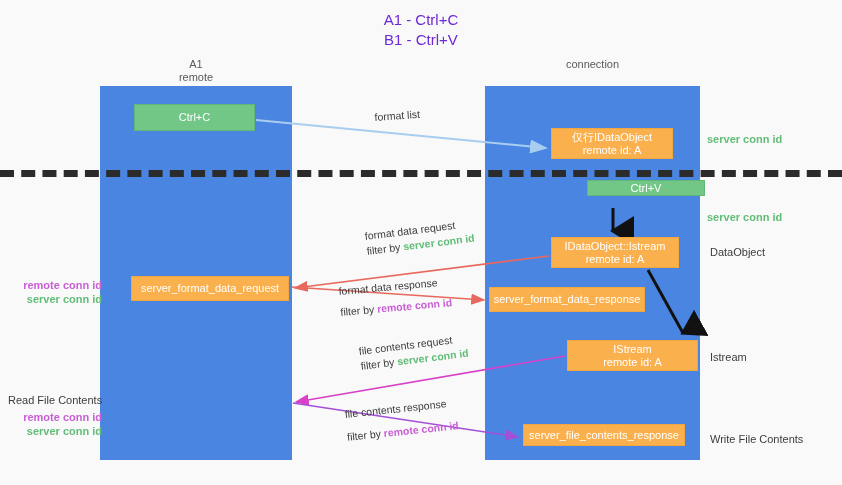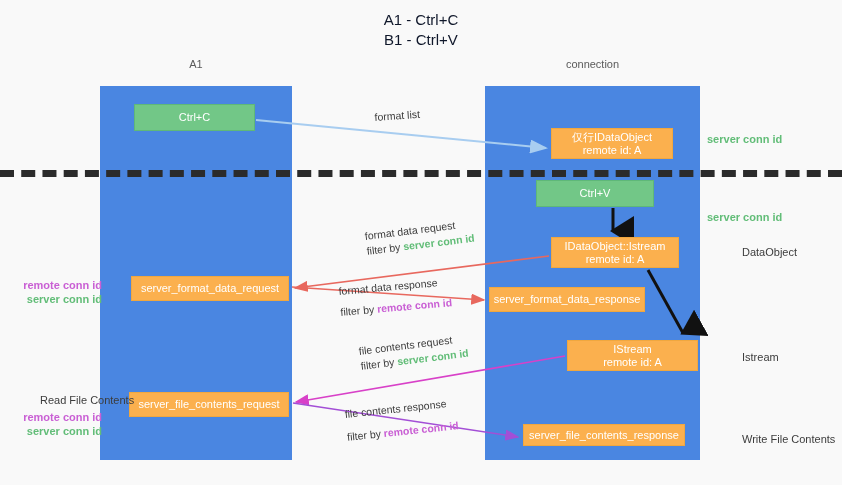--- a/index.html
+++ b/index.html
@@ -8,21 +8,21 @@
     background:#f9f9f9;
     font-family:"Liberation Sans","DejaVu Sans",sans-serif;
     position:relative;overflow:hidden;
   }
   #stage{position:absolute;inset:0;}
   .abs{position:absolute;}
 
   
   #title{
     left:0;top:10px;width:842px;text-align:center;
-    font-size:15px;color:#0f172a;line-height:20px;
+    font-size:15px;color:#6d28d9;line-height:20px;
   }
 
   
   .colhdr{
     text-align:center;font-size:11px;color:#5a5a5a;line-height:13px;
   }
   #hdr-a1{left:100px;top:58px;width:192px;}
   #hdr-b1{left:485px;top:58px;width:215px;}
 
   
@@ -35,40 +35,40 @@
     box-sizing:border-box;
     display:flex;flex-direction:column;
     align-items:center;justify-content:center;
     color:#ffffff;font-size:11px;line-height:13px;
     text-align:center;
   }
   .box.green{background:#72c787;border:1px solid #5fb878;}
   .box.orange{background:#fbb04e;border:1px solid #f0a73f;}
 
   #box-ctrlc{left:134px;top:104px;width:121px;height:27px;}
-  #box-ctrlv{left:536px;top:180px;width:118px;height:27px;}
+  #box-ctrlv{left:587px;top:180px;width:118px;height:16px;}
   #box-idataobject{left:551px;top:128px;width:122px;height:31px;}
   #box-getdata{left:551px;top:237px;width:128px;height:31px;}
   #box-istream{left:567px;top:340px;width:131px;height:31px;}
   #box-fmt-req{left:131px;top:276px;width:158px;height:25px;}
   #box-fmt-resp{left:489px;top:287px;width:156px;height:25px;}
   #box-file-req{left:129px;top:392px;width:160px;height:25px;}
   #box-file-resp{left:523px;top:424px;width:162px;height:22px;}
 
   
   #dashed{
     left:0;top:170px;width:842px;height:0;
     border-top:7px dashed #2b2b2b;
   }
 
   
   .sidelbl{font-size:11px;line-height:14px;}
   .green-txt{color:#62bd78;font-weight:bold;}
   .purple-txt{color:#c95fd4;font-weight:bold;}
-  .dark-txt{color:#3c3c3c;margin-left:32px;}
+  .dark-txt{color:#3c3c3c;}
 
   #lbl-sci-1{left:707px;top:132px;}
   #lbl-sci-2{left:707px;top:210px;}
   #lbl-dataobject{left:710px;top:245px;}
   #lbl-istream{left:710px;top:350px;}
   #lbl-write{left:710px;top:432px;}
   #lbl-left-1{left:10px;top:278px;width:92px;text-align:right;}
   #lbl-read{left:8px;top:393px;}
   #lbl-left-2{left:10px;top:410px;width:92px;text-align:right;}
 
@@ -91,20 +91,21 @@
 
 <div id="stage">
 
   <div class="abs" id="title">
     <div>A1 - Ctrl+C</div>
     <div>B1 - Ctrl+V</div>
   </div>
 
   <div class="abs colhdr" id="hdr-a1">
     <div>A1</div>
+    <div>remote</div>
   </div>
   <div class="abs colhdr" id="hdr-b1">
     <div>connection</div>
   </div>
 
   <div class="abs lane" id="lane-a1"></div>
   <div class="abs lane" id="lane-b1"></div>
 
   <svg id="wires">
     <defs>
@@ -143,23 +144,20 @@
   <div class="abs" id="dashed"></div>
 
   <div class="abs box orange" id="box-fmt-req">
     <span>server_format_data_request</span>
   </div>
 
   <div class="abs box green" id="box-ctrlc">
     <span>Ctrl+C</span>
   </div>
 
-  <div class="abs box orange" id="box-file-req">
-    <span>server_file_contents_request</span>
-  </div>
 
   <div class="abs box orange" id="box-idataobject">
     <span>仅行IDataObject</span>
     <span>remote id: A</span>
   </div>
 
   <div class="abs box green" id="box-ctrlv">
     <span>Ctrl+V</span>
   </div>
 

